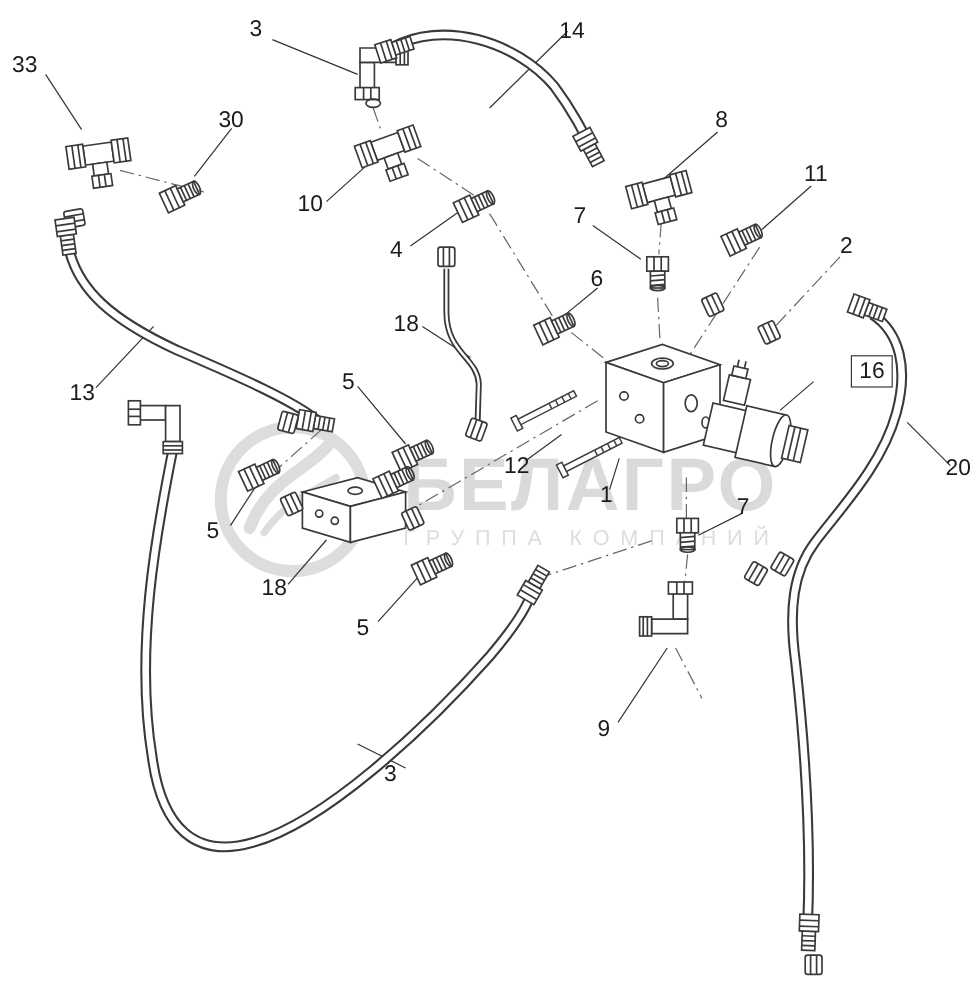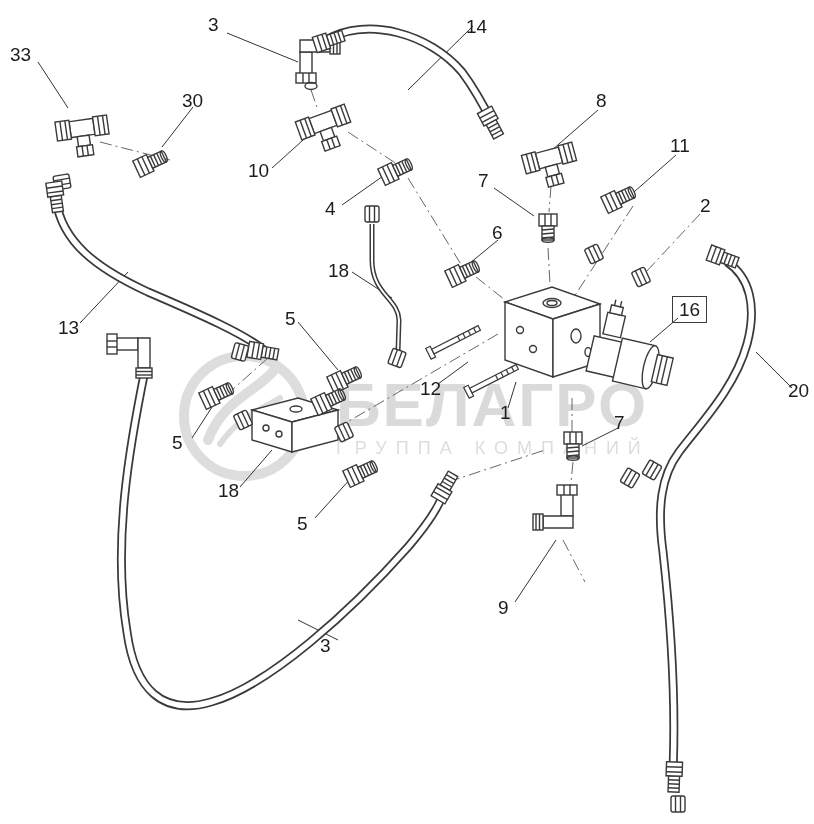--- a/index.html
+++ b/index.html
@@ -278,21 +278,21 @@
   <div class="callout" style="left:596px;top:90px">8</div>
   <div class="callout" style="left:248px;top:160px">10</div>
   <div class="callout" style="left:325px;top:198px">4</div>
   <div class="callout" style="left:478px;top:170px">7</div>
   <div class="callout" style="left:670px;top:135px">11</div>
   <div class="callout" style="left:700px;top:195px">2</div>
   <div class="callout" style="left:492px;top:222px">6</div>
   <div class="callout" style="left:328px;top:260px">18</div>
   <div class="callout" style="left:58px;top:317px">13</div>
   <div class="callout" style="left:285px;top:308px">5</div>
-  <div class="callout boxed" style="left:672px;top:296px">16</div>
+  <div class="callout boxed" style="left:709px;top:296px">16</div>
   <div class="callout" style="left:788px;top:380px">20</div>
   <div class="callout" style="left:420px;top:378px">12</div>
   <div class="callout" style="left:500px;top:402px">1</div>
   <div class="callout" style="left:172px;top:432px">5</div>
   <div class="callout" style="left:218px;top:480px">18</div>
   <div class="callout" style="left:297px;top:513px">5</div>
   <div class="callout" style="left:614px;top:412px">7</div>
   <div class="callout" style="left:498px;top:597px">9</div>
   <div class="callout" style="left:320px;top:635px">3</div>
 

